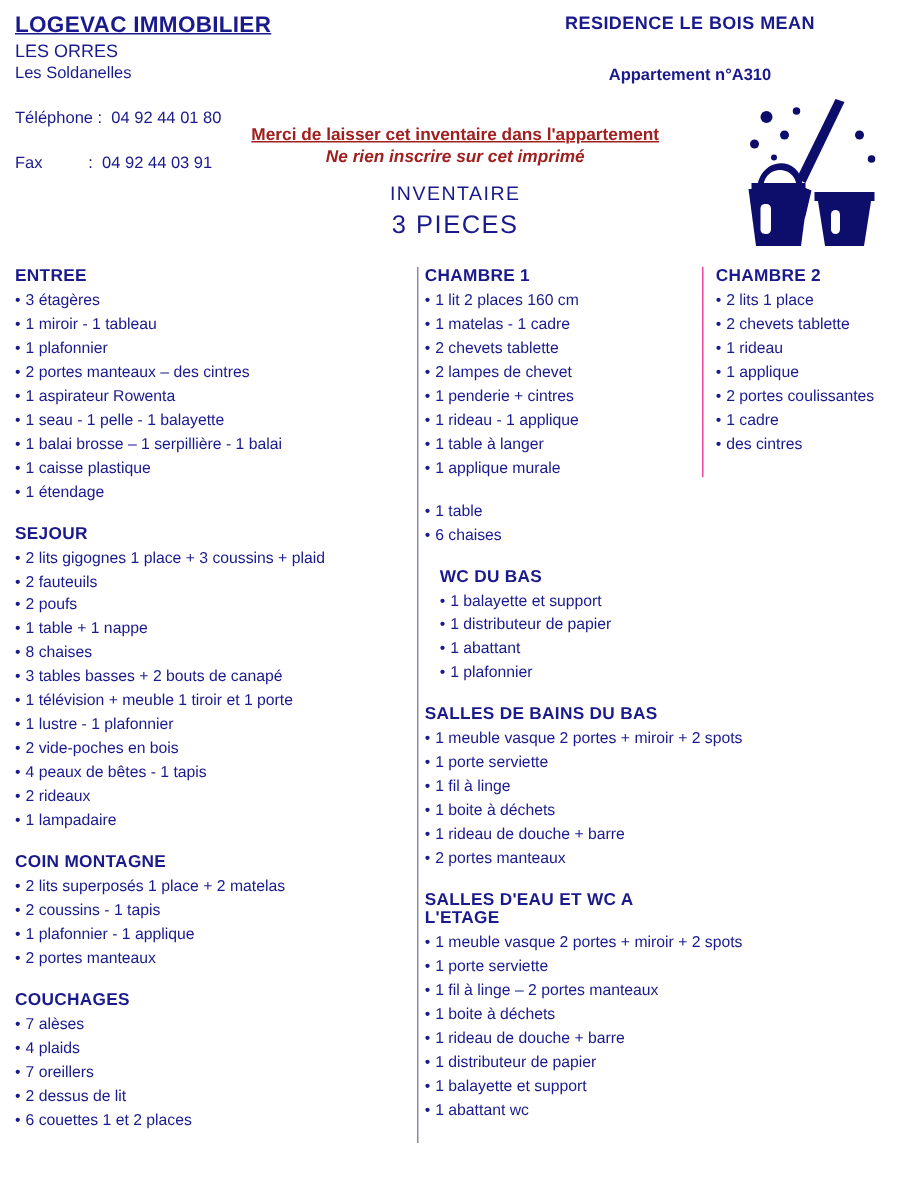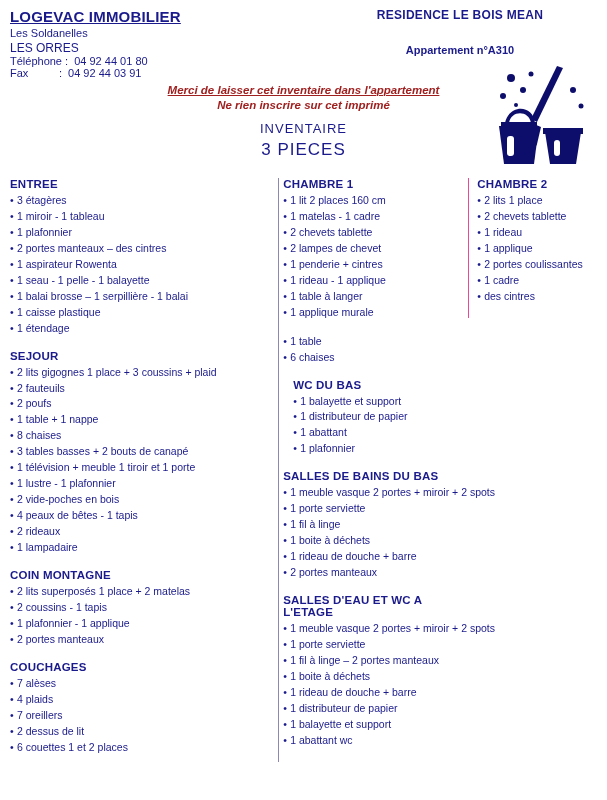--- a/index.html
+++ b/index.html
@@ -45,21 +45,21 @@
     font-size: 11px;
     color: #1a1a8c;
     margin-top: 2px;
   }
   .agency-line.big {
     font-size: 12px;
   }
   .agency-contact {
     font-size: 11px;
     color: #1a1a8c;
-    margin-top: 0;
+    margin-top: 18px;
     white-space: pre;
   }
   .residence {
     position: absolute;
     left: 300px;
     top: 2px;
     width: 300px;
     text-align: center;
   }
   .residence-name {
@@ -76,21 +76,20 @@
   }
 
   
   .notice {
     text-align: center;
     margin-top: 8px;
   }
   .notice-1 {
     font-size: 11.5px;
     font-weight: bold;
-    font-style: italic;
     color: #a02020;
     text-decoration: underline;
   }
   .notice-2 {
     font-size: 11.5px;
     font-weight: bold;
     font-style: italic;
     color: #a02020;
     margin-top: 3px;
   }
@@ -158,22 +157,22 @@
   .col-2 .sub-indent { padding-left: 10px; }
 </style>
 </head>
 <body>
 
 <div class="page">
 
   <div class="header">
     <div class="agency">
       <div class="agency-name">LOGEVAC IMMOBILIER</div>
+      <div class="agency-line big">LES ORRES</div>
       <div class="agency-line">Les Soldanelles</div>
-      <div class="agency-line big">LES ORRES</div>
       <div class="agency-contact">Téléphone :  04 92 44 01 80</div>
       <div class="agency-contact">Fax          :  04 92 44 03 91</div>
     </div>
     <div class="residence">
       <div class="residence-name">RESIDENCE LE BOIS MEAN</div>
       <div class="apartment">Appartement n°A310</div>
     </div>
   </div>
 
   <div class="notice">

